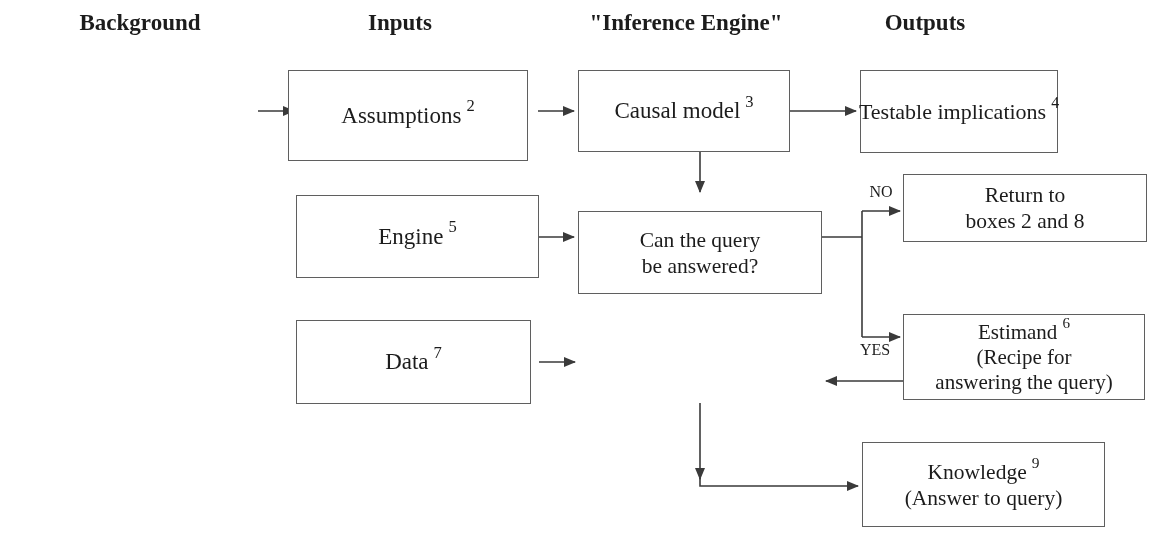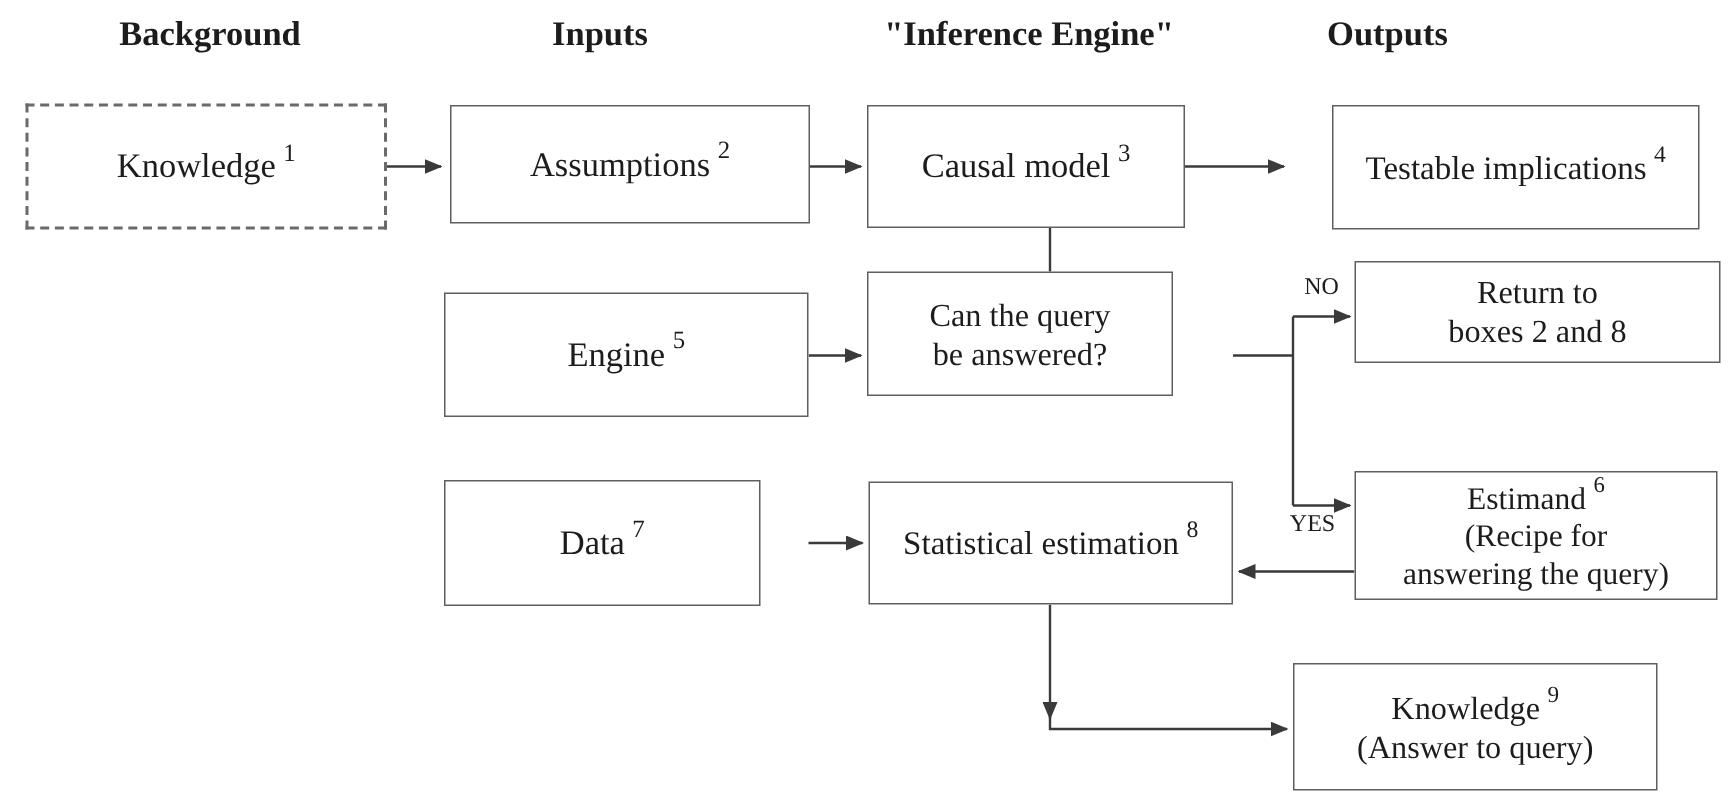--- a/index.html
+++ b/index.html
@@ -83,57 +83,51 @@
     <line class="wire" x1="822" y1="237" x2="862" y2="237"></line>
     <line class="wire" x1="862" y1="211" x2="862" y2="337"></line>
     <line class="wire" x1="862" y1="211" x2="900" y2="211" marker-end="url(#arr)"></line>
     <line class="wire" x1="862" y1="337" x2="900" y2="337" marker-end="url(#arr)"></line>
     <line class="wire" x1="903" y1="381" x2="826" y2="381" marker-end="url(#arr)"></line>
     <line class="wire" x1="539" y1="362" x2="575" y2="362" marker-end="url(#arr)"></line>
     <line class="wire" x1="700" y1="403" x2="700" y2="479" marker-end="url(#arr)"></line>
     <polyline class="wire" points="700,478 700,486 858,486" marker-end="url(#arr)"></polyline>
   </svg>
 
-  <div class="box dashed" style="left:17px;top:69px;width:241px;height:84px">
-    <div class="box-text"><span>Knowledge</span><sup>1</sup></div>
-  </div>
 
-  <div class="box" style="left:300px;top:70px;width:240px;height:79px">
+  <div class="box" style="left:288px;top:70px;width:240px;height:91px">
     <div class="box-text"><span>Assumptions</span><sup>2</sup></div>
   </div>
 
   <div class="box" style="left:578px;top:70px;width:212px;height:82px">
     <div class="box-text"><span>Causal model</span><sup>3</sup></div>
   </div>
 
-  <div class="box" style="left:888px;top:70px;width:245px;height:83px">
+  <div class="box" style="left:860px;top:70px;width:198px;height:83px">
     <div class="box-text" style="font-size:22px"><span>Testable implications</span><sup>4</sup></div>
   </div>
 
   <div class="box" style="left:296px;top:195px;width:243px;height:83px">
     <div class="box-text"><span>Engine</span><sup>5</sup></div>
   </div>
 
-  <div class="box" style="left:578px;top:181px;width:204px;height:83px">
+  <div class="box" style="left:578px;top:211px;width:244px;height:83px">
     <div class="box-line">Can the query</div>
     <div class="box-line">be answered?</div>
   </div>
 
   <div class="box" style="left:903px;top:174px;width:244px;height:68px">
     <div class="box-line">Return to</div>
     <div class="box-line">boxes 2 and 8</div>
   </div>
 
-  <div class="box" style="left:296px;top:320px;width:211px;height:84px">
+  <div class="box" style="left:296px;top:320px;width:235px;height:84px">
     <div class="box-text"><span>Data</span><sup>7</sup></div>
   </div>
 
-  <div class="box" style="left:579px;top:321px;width:243px;height:82px">
-    <div class="box-text" style="font-size:22px"><span>Statistical estimation</span><sup>8</sup></div>
-  </div>
 
   <div class="box" style="left:903px;top:314px;width:242px;height:86px">
     <div class="box-line" style="font-size:21px;line-height:25px"><span>Estimand</span><sup>6</sup></div>
     <div class="box-line" style="font-size:21px;line-height:25px">(Recipe for</div>
     <div class="box-line" style="font-size:21px;line-height:25px">answering the query)</div>
   </div>
 
   <div class="box" style="left:862px;top:442px;width:243px;height:85px">
     <div class="box-line"><span>Knowledge</span><sup>9</sup></div>
     <div class="box-line">(Answer to query)</div>

